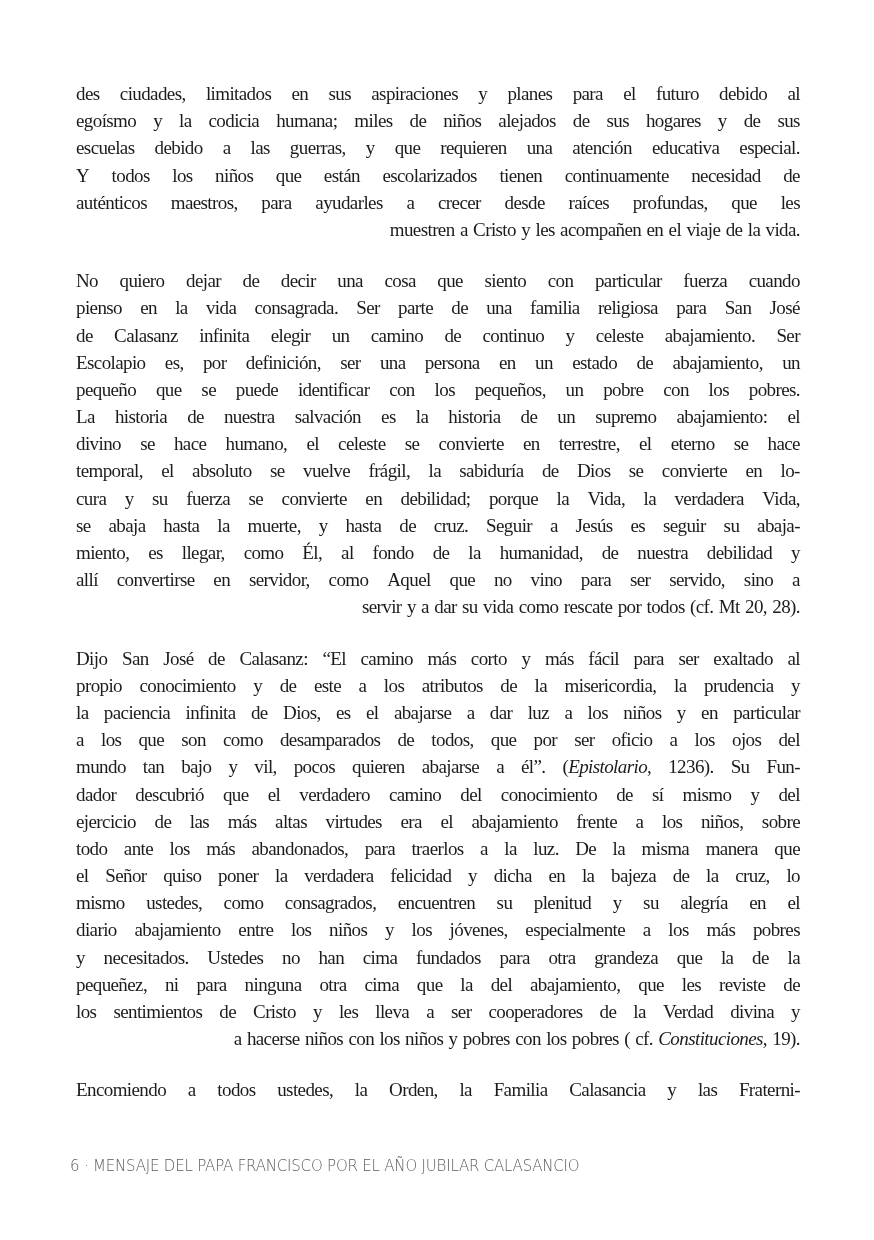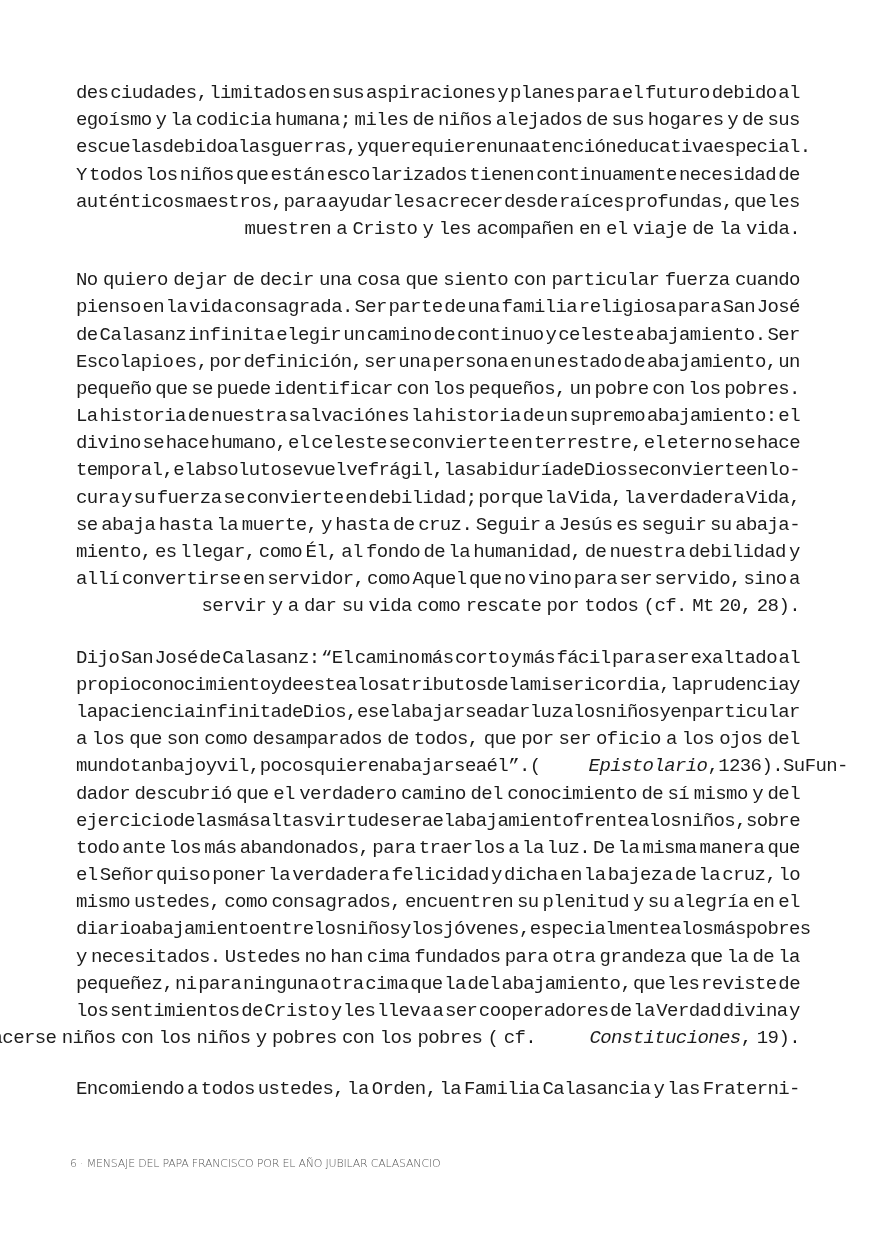--- a/index.html
+++ b/index.html
@@ -14,47 +14,47 @@
       overflow: hidden;
     }
     .page {
       position: absolute;
       left: 76px;
       top: 80px;
       width: 724px;
     }
     .para {
       margin: 0 0 24px 0;
-      font-family: Liberation Mono, monospace;
+      font-family: Liberation Serif, serif;
       font-size: 19px;
       line-height: 27.2px;
       color: #1c1c1c;
       letter-spacing: -0.6px;
       word-spacing: -0.5px;
     }
     .footer {
       position: absolute;
       left: 70px;
       top: 1157px;
       font-family: "DejaVu Sans", "Liberation Sans", sans-serif;
-      font-size: 11px;
+      font-size: 15px;
       font-weight: 300;
       color: #5a5a5a;
       letter-spacing: -0.2px;
       white-space: nowrap;
     }
     .jl {
       display: flex;
       justify-content: space-between;
       width: 724px;
       height: 27.2px;
       align-items: baseline;
     }
     .jl.last { justify-content: flex-end; gap: 0.28em; }
-    .jl i { font-style: italic; margin-left: 48px; }
+    .jl i { font-style: italic; }
   </style>
 </head>
 <body>
 
 <div class="page" id="doc-body">
     <div class="para">
       <div class="jl">
         <span><span>des</span></span>
         <span><span>ciudades,</span></span>
         <span><span>limitados</span></span>

